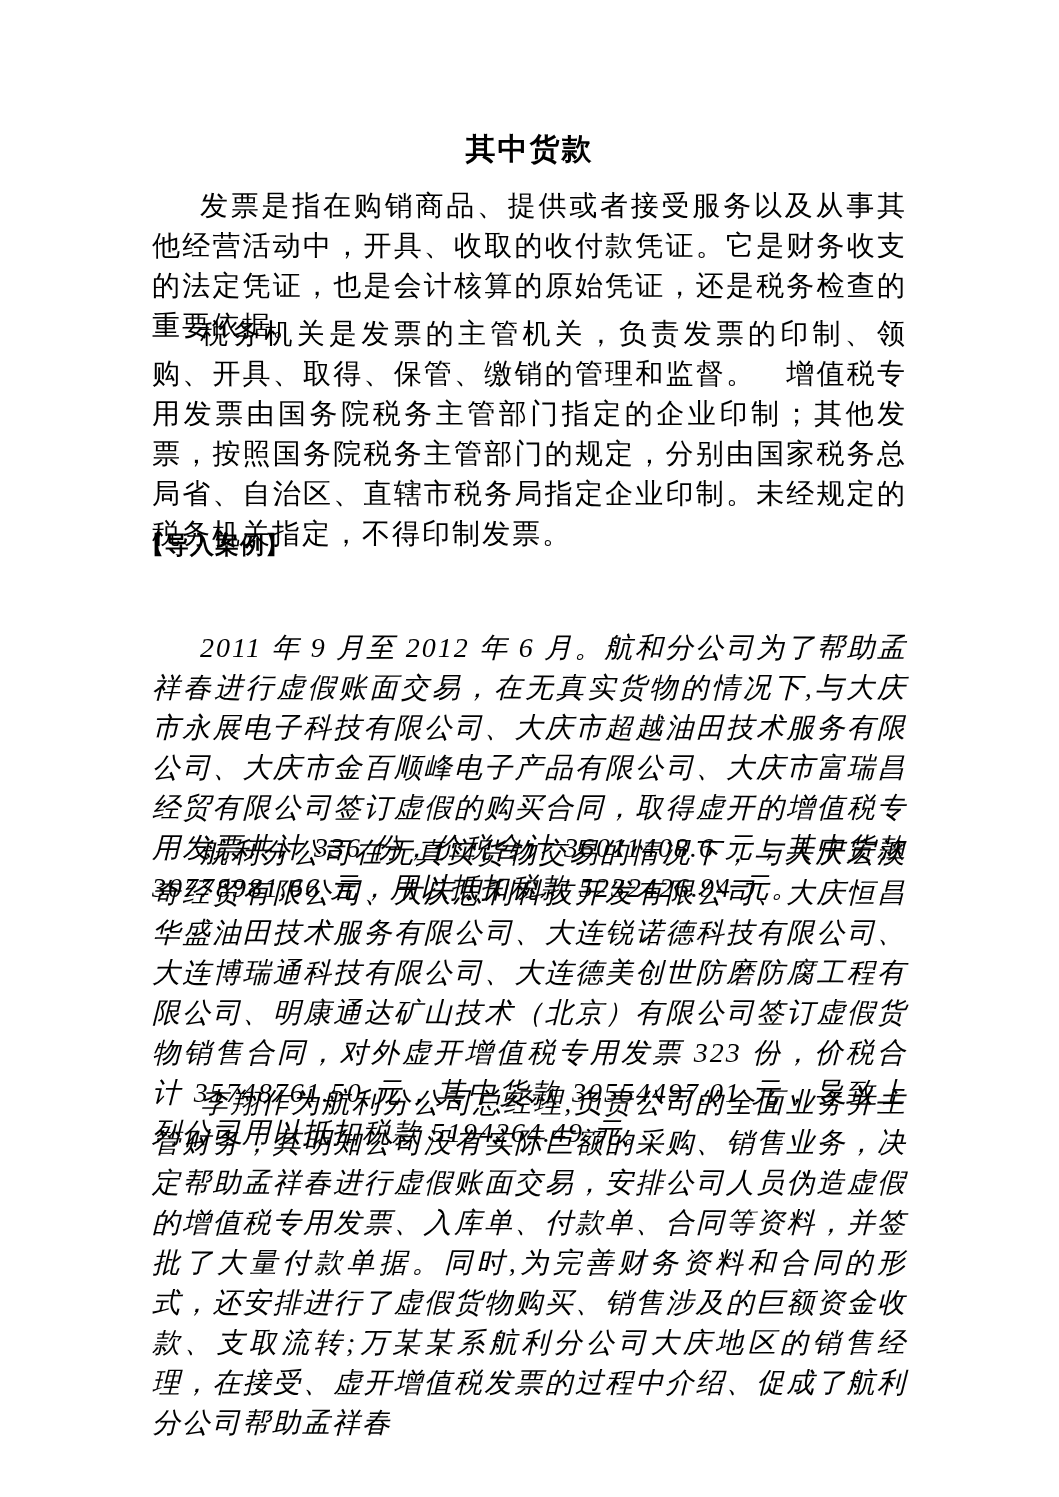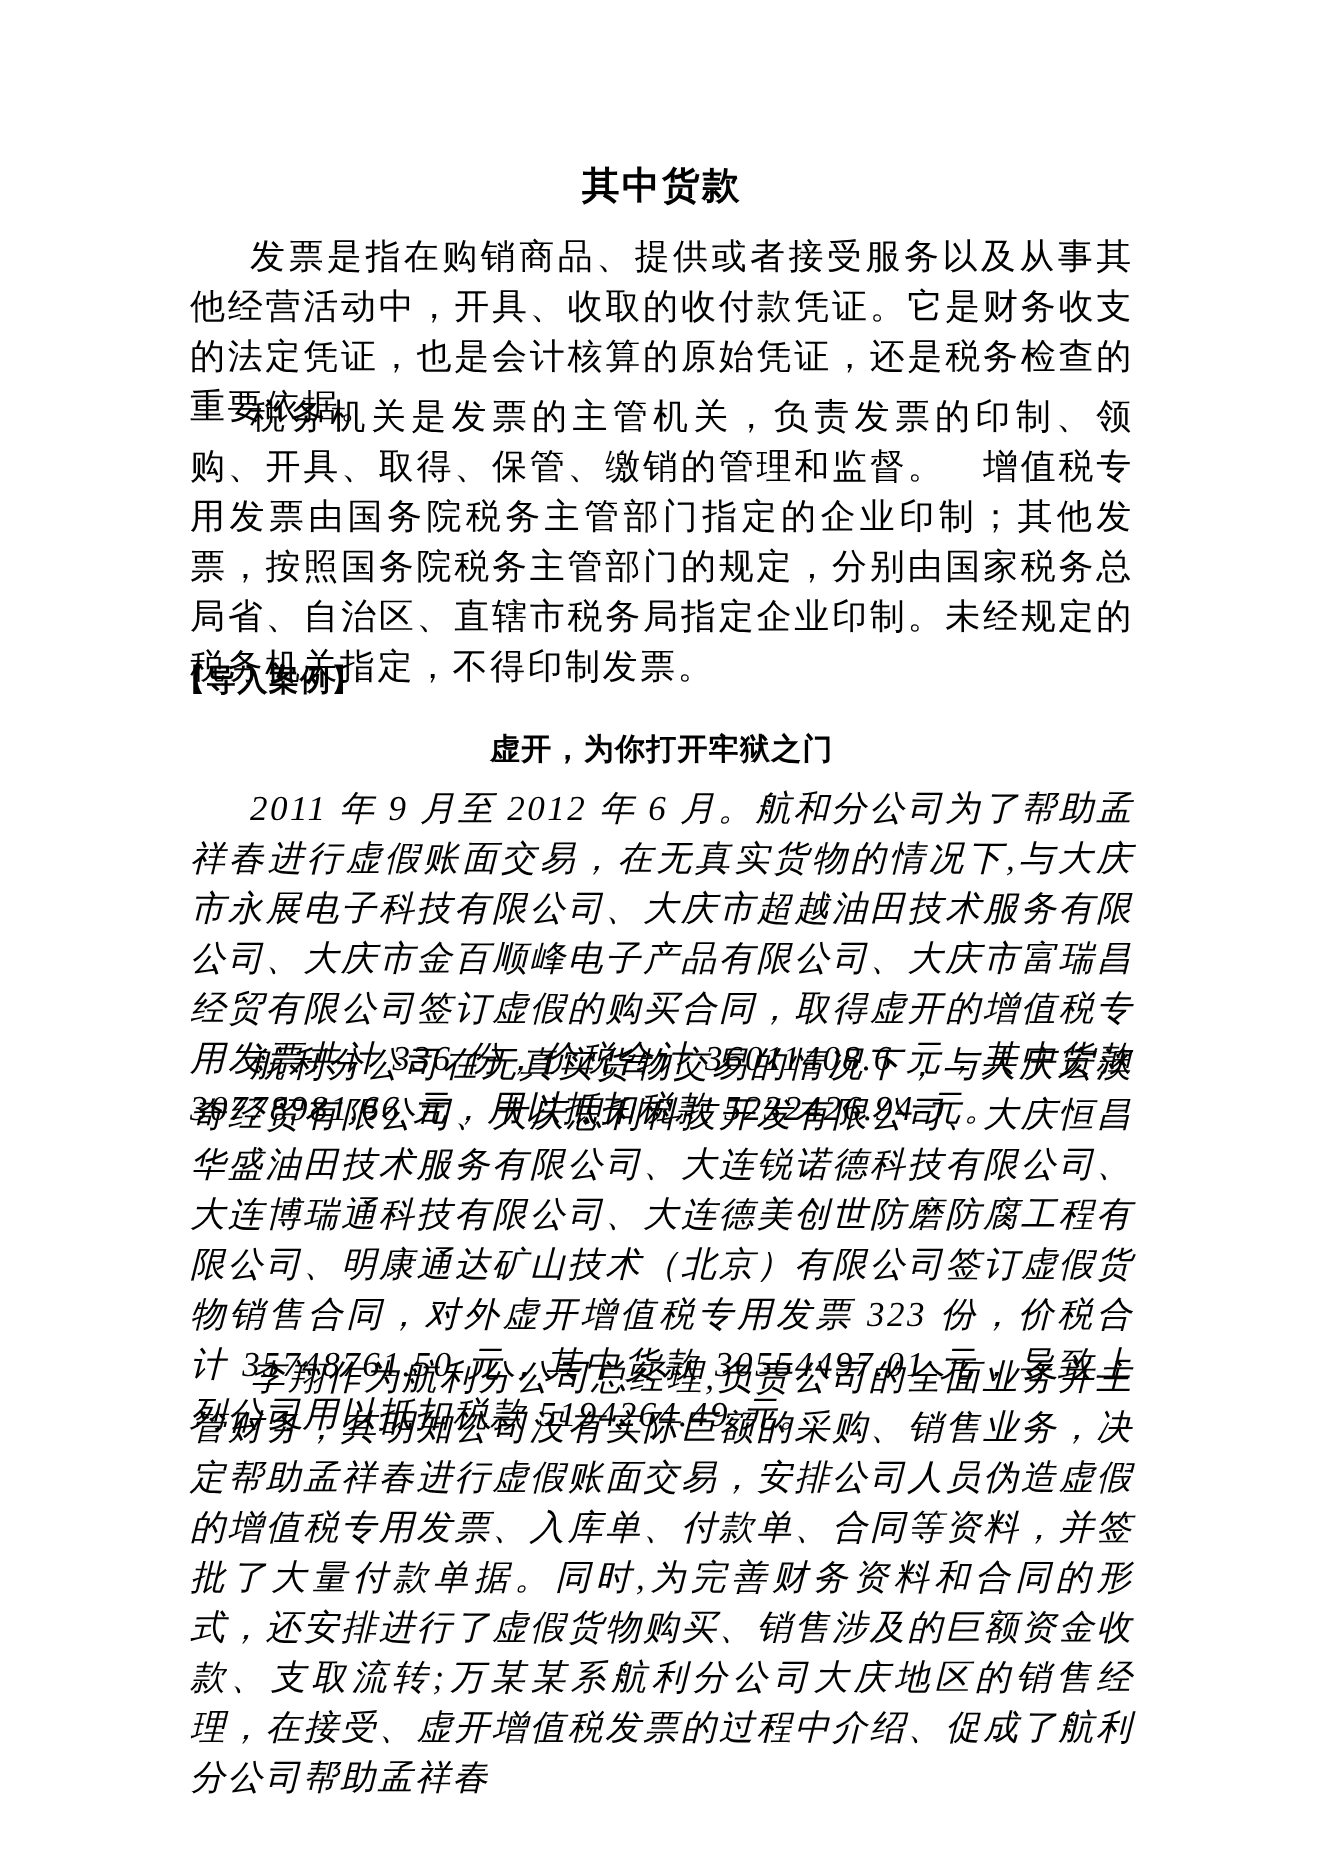--- a/index.html
+++ b/index.html
@@ -83,21 +83,20 @@
 <div class="page">
 
   <h1 class="doc-title">其中货款</h1>
 
   <p class="body-text pos-p1">发票是指在购销商品、提供或者接受服务以及从事其他经营活动中，开具、收取的收付款凭证。它是财务收支的法定凭证，也是会计核算的原始凭证，还是税务检查的重要依据。</p>
 
   <p class="body-text pos-p2">税务机关是发票的主管机关，负责发票的印制、领购、开具、取得、保管、缴销的管理和监督。　增值税专用发票由国务院税务主管部门指定的企业印制；其他发票，按照国务院税务主管部门的规定，分别由国家税务总局省、自治区、直辖市税务局指定企业印制。未经规定的税务机关指定，不得印制发票。</p>
 
   <h2 class="section-label">【导入案例】</h2>
 
-  <h3 class="case-title">虚开，为你打开牢狱之门</h3>
 
   <p class="body-text kai pos-p3">2011 年 9 月至 2012 年 6 月。航和分公司为了帮助孟祥春进行虚假账面交易，在无真实货物的情况下,与大庆市永展电子科技有限公司、大庆市超越油田技术服务有限公司、大庆市金百顺峰电子产品有限公司、大庆市富瑞昌经贸有限公司签订虚假的购买合同，取得虚开的增值税专用发票共计 336 份，价税合计 36011408.6 元，其中货款 30778981.66 元，用以抵扣税款 5232426.94 元。</p>
 
   <p class="body-text kai pos-p4">航利分公司在无真实货物交易的情况下，与大庆宏澳奇经贸有限公司、大庆思利科技开发有限公司、大庆恒昌华盛油田技术服务有限公司、大连锐诺德科技有限公司、大连博瑞通科技有限公司、大连德美创世防磨防腐工程有限公司、明康通达矿山技术（北京）有限公司签订虚假货物销售合同，对外虚开增值税专用发票 323 份，价税合计 35748761.50 元，其中货款 30554497.01 元，导致上列公司用以抵扣税款 5194264.49 元。</p>
 
   <p class="body-text kai pos-p5">李翔作为航利分公司总经理,负责公司的全面业务并主管财务，其明知公司没有实际巨额的采购、销售业务，决定帮助孟祥春进行虚假账面交易，安排公司人员伪造虚假的增值税专用发票、入库单、付款单、合同等资料，并签批了大量付款单据。同时,为完善财务资料和合同的形式，还安排进行了虚假货物购买、销售涉及的巨额资金收款、支取流转;万某某系航利分公司大庆地区的销售经理，在接受、虚开增值税发票的过程中介绍、促成了航利分公司帮助孟祥春</p>
 
 </div>
 
 </body></html>

